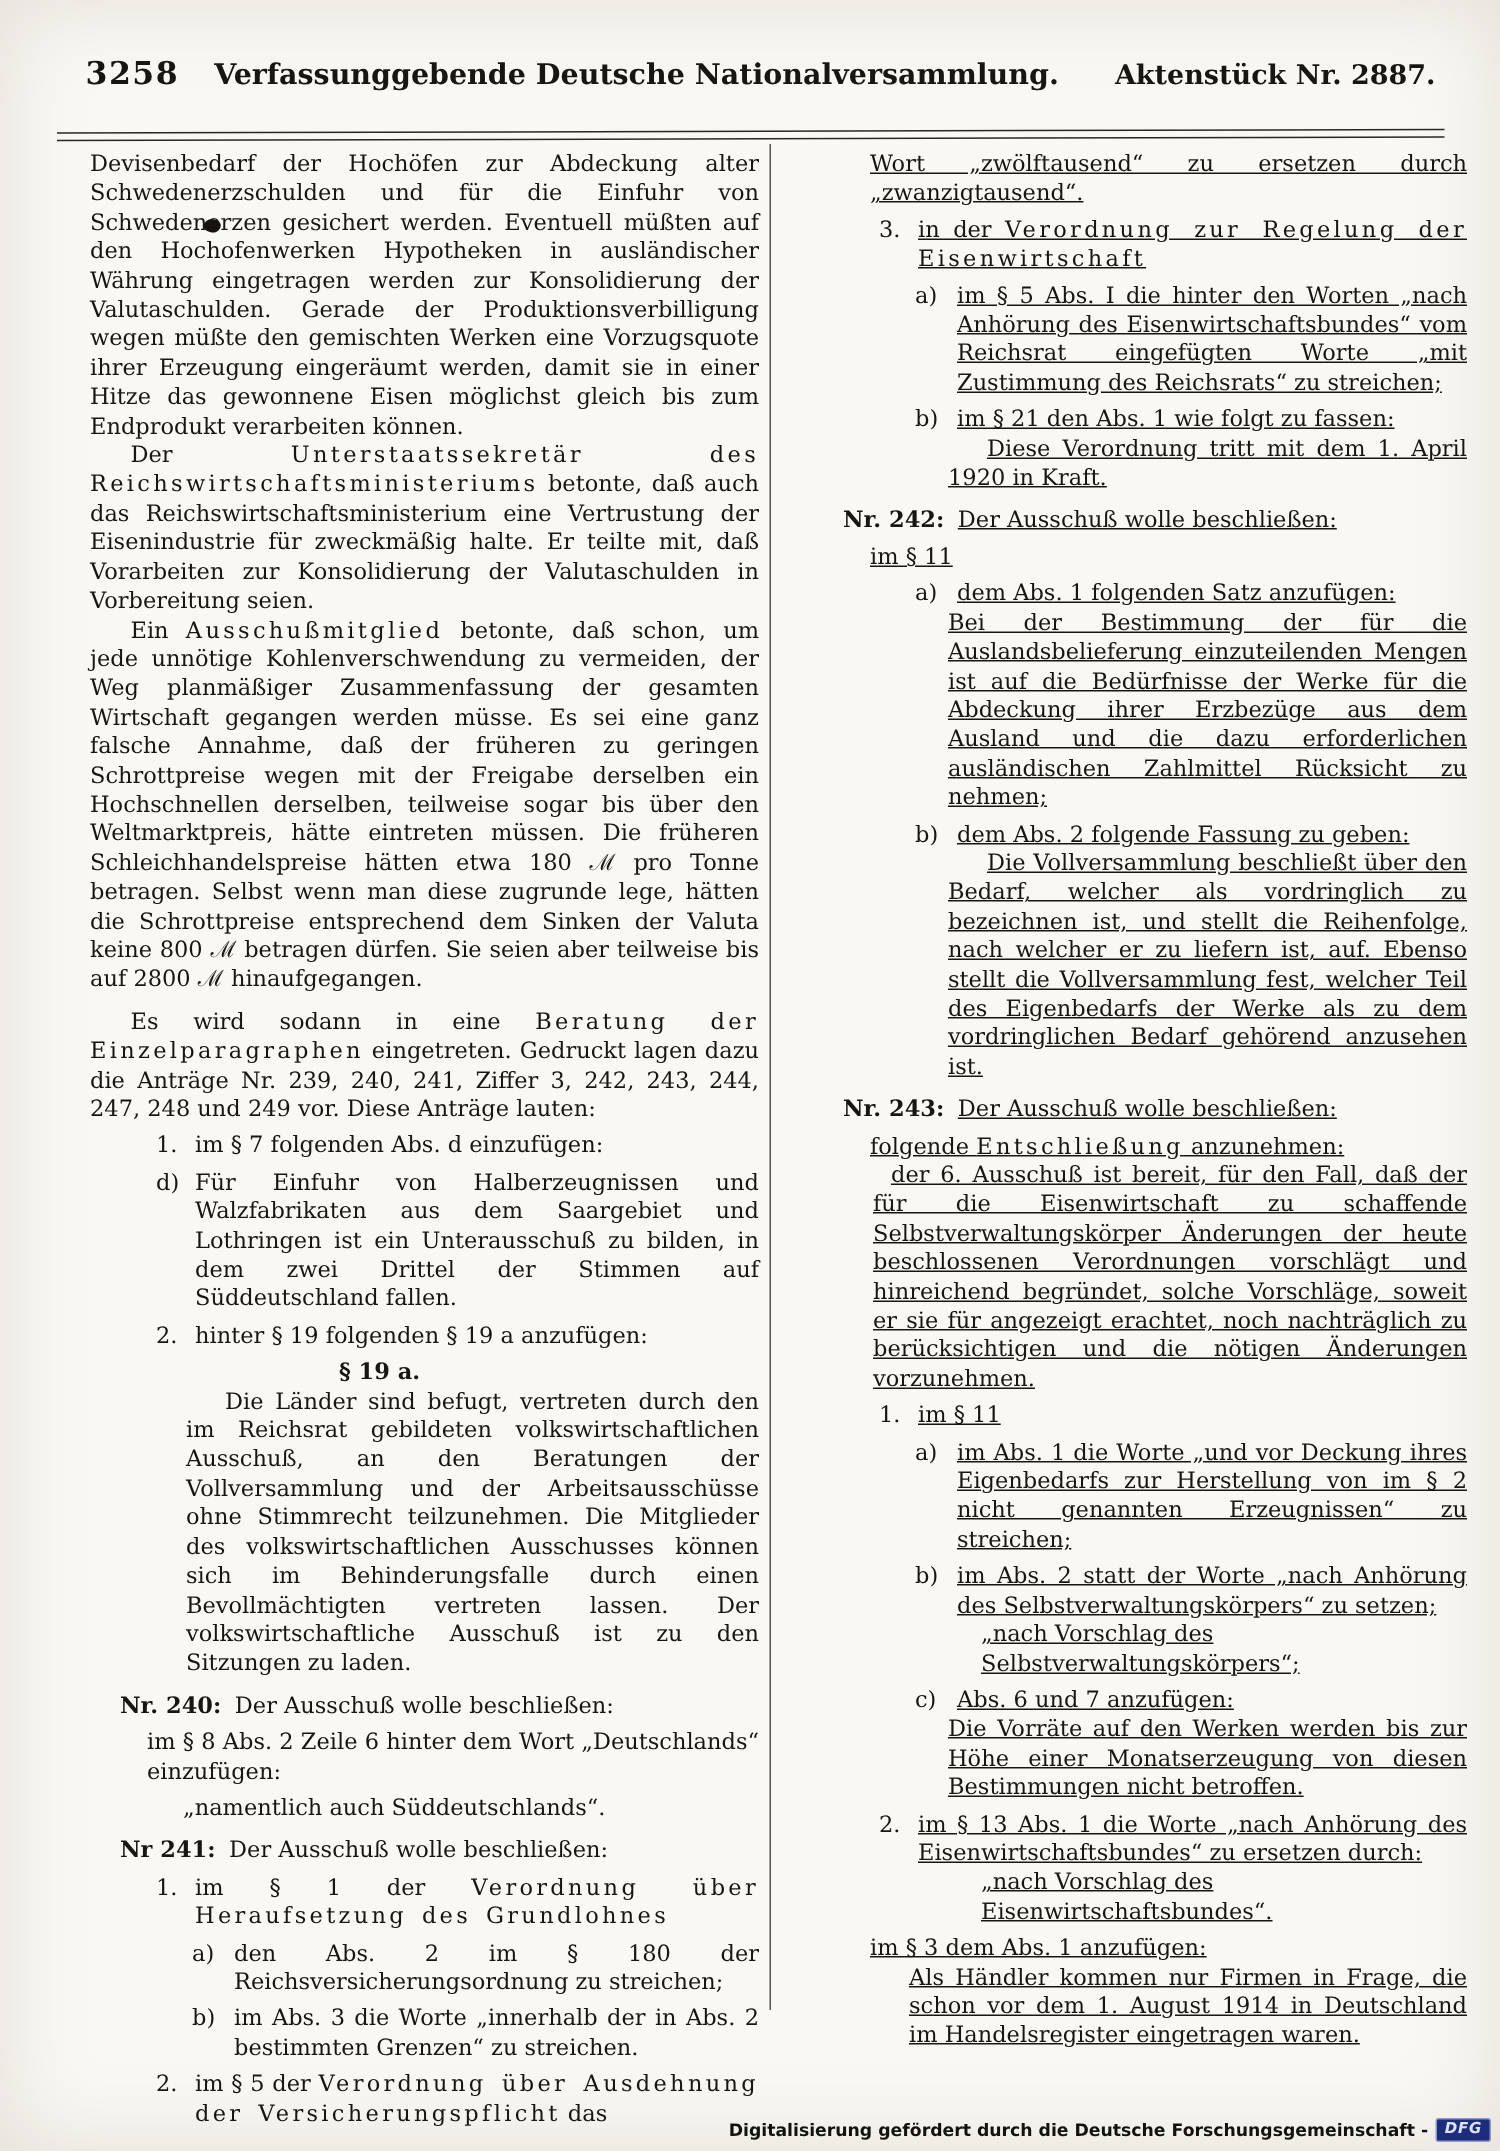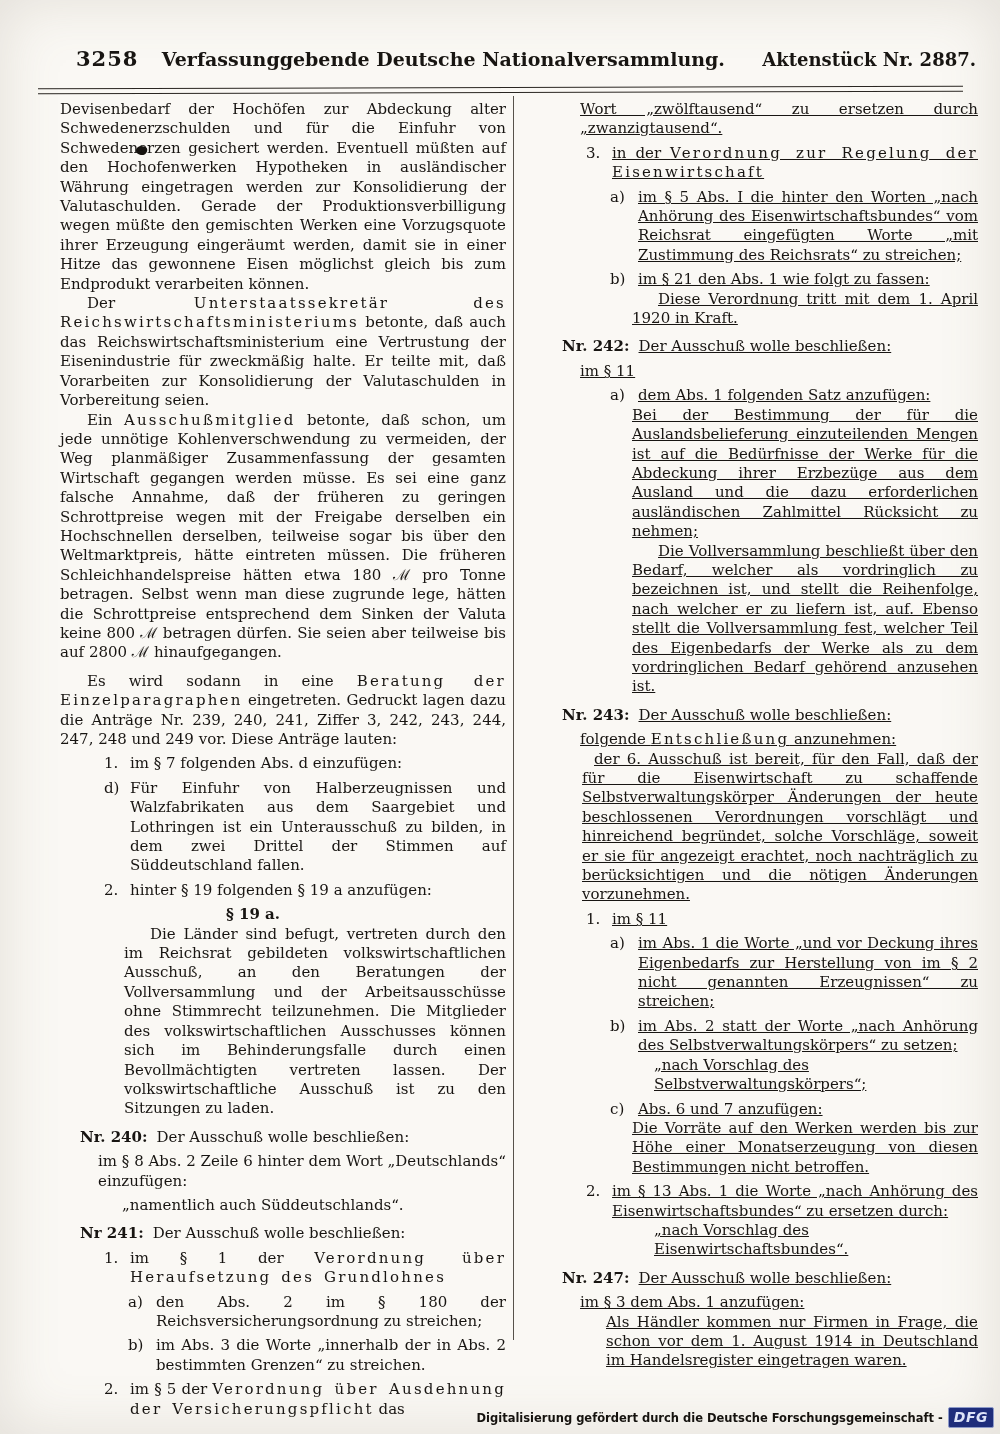--- a/index.html
+++ b/index.html
@@ -1,20 +1,20 @@
 <!DOCTYPE html>
 <html><head>
 <meta charset="utf-8">
 <style>
   html,body{margin:0;padding:0;background:#e9e7e2;}
   .page{position:relative;width:1000px;height:1434px;background:#faf8f4;overflow:hidden;
         color:#181512;font-family:"DejaVu Serif","Liberation Serif",serif;
         box-shadow:inset 0 0 60px rgba(120,110,90,.18);}
   
-  .hdr{position:absolute;top:46px;left:57px;width:900px;display:flex;align-items:baseline;margin-left:19px;}
+  .hdr{position:absolute;top:36px;left:57px;width:900px;display:flex;align-items:baseline;}
   .pagenum{font-weight:bold;font-size:21px;letter-spacing:1px;}
   .hdrtitle{flex:1;text-align:center;font-weight:bold;font-size:19px;}
   .hdrdoc{font-weight:bold;font-size:18px;margin-left:14px;}
   .dblrule{position:absolute;top:87px;left:38px;width:925px;height:4px;
            border-top:1.5px solid #2a2622;border-bottom:1.2px solid #2a2622;transform:rotate(-0.15deg);}
   .coldiv{position:absolute;left:513px;top:96px;height:1244px;width:1.2px;background:#57524b;}
   
   .col{position:absolute;top:100px;}
   .col-l{left:60px;width:446px;}
   .col-r{left:542px;width:436px;text-decoration:underline;}
@@ -38,21 +38,21 @@
   .deep2{padding-left:64px;}
   .fli{text-indent:26px;}
   .center{text-align:center;font-weight:bold;padding-right:60px;}
   
   .blot{position:absolute;left:136px;top:146px;width:11px;height:9px;background:#16130f;
         border-radius:60% 40% 55% 45%;transform:rotate(18deg);}
   
   .ftr{position:absolute;right:6px;bottom:6px;display:flex;align-items:center;gap:5px;
        font-family:"DejaVu Sans","Liberation Sans",sans-serif;font-size:11.5px;font-weight:bold;color:#15120e;}
   .dfg{display:inline-block;padding:1px 5px 2px 5px;border-radius:2px;background:#1e2d7b;
-       border:1px solid #8d9ac9;color:#dce3f8;font-style:italic;font-size:14px;font-weight:bold;letter-spacing:.5px;}
+       border:1px solid #8d9ac9;color:#dce3f8;font-style:italic;font-size:10px;font-weight:bold;letter-spacing:.5px;}
 </style>
 </head>
 <body>
 
 <div class="page">
 
   <div class="hdr">
     <span class="pagenum">3258</span>
     <span class="hdrtitle">Verfassunggebende Deutsche Nationalversammlung.</span>
     <span class="hdrdoc">Aktenstück Nr. 2887.</span>
@@ -88,36 +88,36 @@
     <p class="b sub"><span>Wort „zwölftausend“ zu ersetzen durch „zwanzigtausend“.</span></p>
     <p class="b n1 mt-s"><span class="hang">3.</span><span>in der </span><span class="sperr">Verordnung zur Regelung der Eisenwirtschaft</span><span></span></p>
     <p class="b lt2 mt-s"><span class="hang">a)</span><span>im § 5 Abs. I die hinter den Worten „nach Anhörung des Eisenwirtschaftsbundes“ vom Reichsrat eingefügten Worte „mit Zustimmung des Reichsrats“ zu streichen;</span></p>
     <p class="b lt2 mt-s"><span class="hang">b)</span><span>im § 21 den Abs. 1 wie folgt zu fassen:</span></p>
     <p class="b deep fli"><span>Diese Verordnung tritt mit dem 1. April 1920 in Kraft.</span></p>
 
     <p class="b nr mt"><span class="lbl">Nr. 242:</span><span>Der Ausschuß wolle beschließen:</span></p>
     <p class="b sub mt-s"><span>im § 11</span></p>
     <p class="b lt2 mt-s"><span class="hang">a)</span><span>dem Abs. 1 folgenden Satz anzufügen:</span></p>
     <p class="b deep"><span>Bei der Bestimmung der für die Auslandsbelieferung einzuteilenden Mengen ist auf die Bedürfnisse der Werke für die Abdeckung ihrer Erzbezüge aus dem Ausland und die dazu erforderlichen ausländischen Zahlmittel Rücksicht zu nehmen;</span></p>
+    <p class="b lt2 mt-s"><span class="hang">b)</span><span>dem Abs. 2 folgende Fassung zu geben:</span></p>
     <p class="b deep fli"><span>Die Vollversammlung beschließt über den Bedarf, welcher als vordringlich zu bezeichnen ist, und stellt die Reihenfolge, nach welcher er zu liefern ist, auf. Ebenso stellt die Vollversammlung fest, welcher Teil des Eigenbedarfs der Werke als zu dem vordringlichen Bedarf gehörend anzusehen ist.</span></p>
 
     <p class="b nr mt"><span class="lbl">Nr. 243:</span><span>Der Ausschuß wolle beschließen:</span></p>
     <p class="b sub mt-s"><span>folgende </span><span class="sperr">Entschließung</span><span> anzunehmen:</span></p>
     <p class="b sub2"><span>der 6. Ausschuß ist bereit, für den Fall, daß der für die Eisenwirtschaft zu schaffende Selbstverwaltungskörper Änderungen der heute beschlossenen Verordnungen vorschlägt und hinreichend begründet, solche Vorschläge, soweit er sie für angezeigt erachtet, noch nachträglich zu berücksichtigen und die nötigen Änderungen vorzunehmen.</span></p>
 
     <p class="b n1 mt-s"><span class="hang">1.</span><span>im § 11</span></p>
     <p class="b lt2 mt-s"><span class="hang">a)</span><span>im Abs. 1 die Worte „und vor Deckung ihres Eigenbedarfs zur Herstellung von im § 2 nicht genannten Erzeugnissen“ zu streichen;</span></p>
     <p class="b lt2 mt-s"><span class="hang">b)</span><span>im Abs. 2 statt der Worte „nach Anhörung des Selbstverwaltungskörpers“ zu setzen;</span></p>
     <p class="b q2"><span>„nach Vorschlag des Selbstverwaltungskörpers“;</span></p>
     <p class="b lt2 mt-s"><span class="hang">c)</span><span>Abs. 6 und 7 anzufügen:</span></p>
     <p class="b deep"><span>Die Vorräte auf den Werken werden bis zur Höhe einer Monatserzeugung von diesen Bestimmungen nicht betroffen.</span></p>
     <p class="b n1 mt-s"><span class="hang">2.</span><span>im § 13 Abs. 1 die Worte „nach Anhörung des Eisenwirtschaftsbundes“ zu ersetzen durch:</span></p>
     <p class="b q2"><span>„nach Vorschlag des Eisenwirtschaftsbundes“.</span></p>
 
-    <p class="b nr mt"><span class="lbl">Nr. 247:</span><span>Der Ausschuß wolle beschließen:</span></p>
     <p class="b sub mt-s"><span>im § 3 dem Abs. 1 anzufügen:</span></p>
     <p class="b deep2"><span>Als Händler kommen nur Firmen in Frage, die schon vor dem 1. August 1914 in Deutschland im Handelsregister eingetragen waren.</span></p>
   </div>
 
   <div class="ftr">
     <span>Digitalisierung gefördert durch die Deutsche Forschungsgemeinschaft -</span>
     <span class="dfg">DFG</span>
   </div>
 
 </div>

